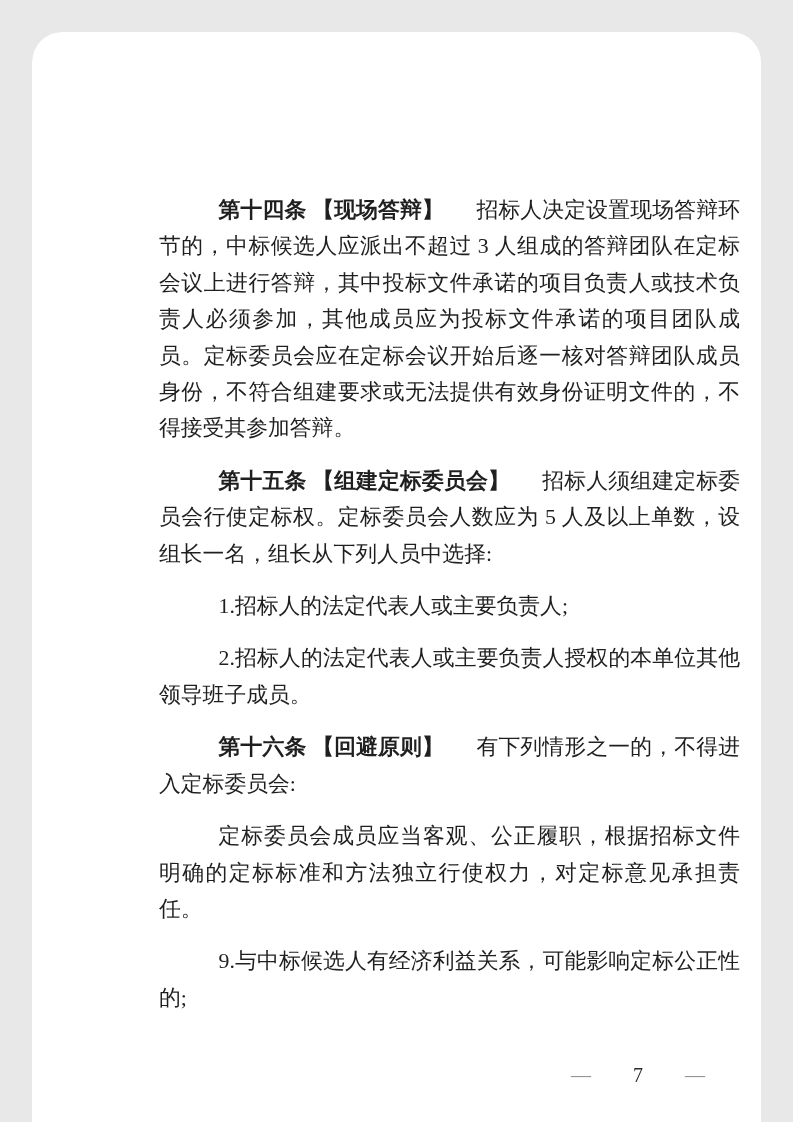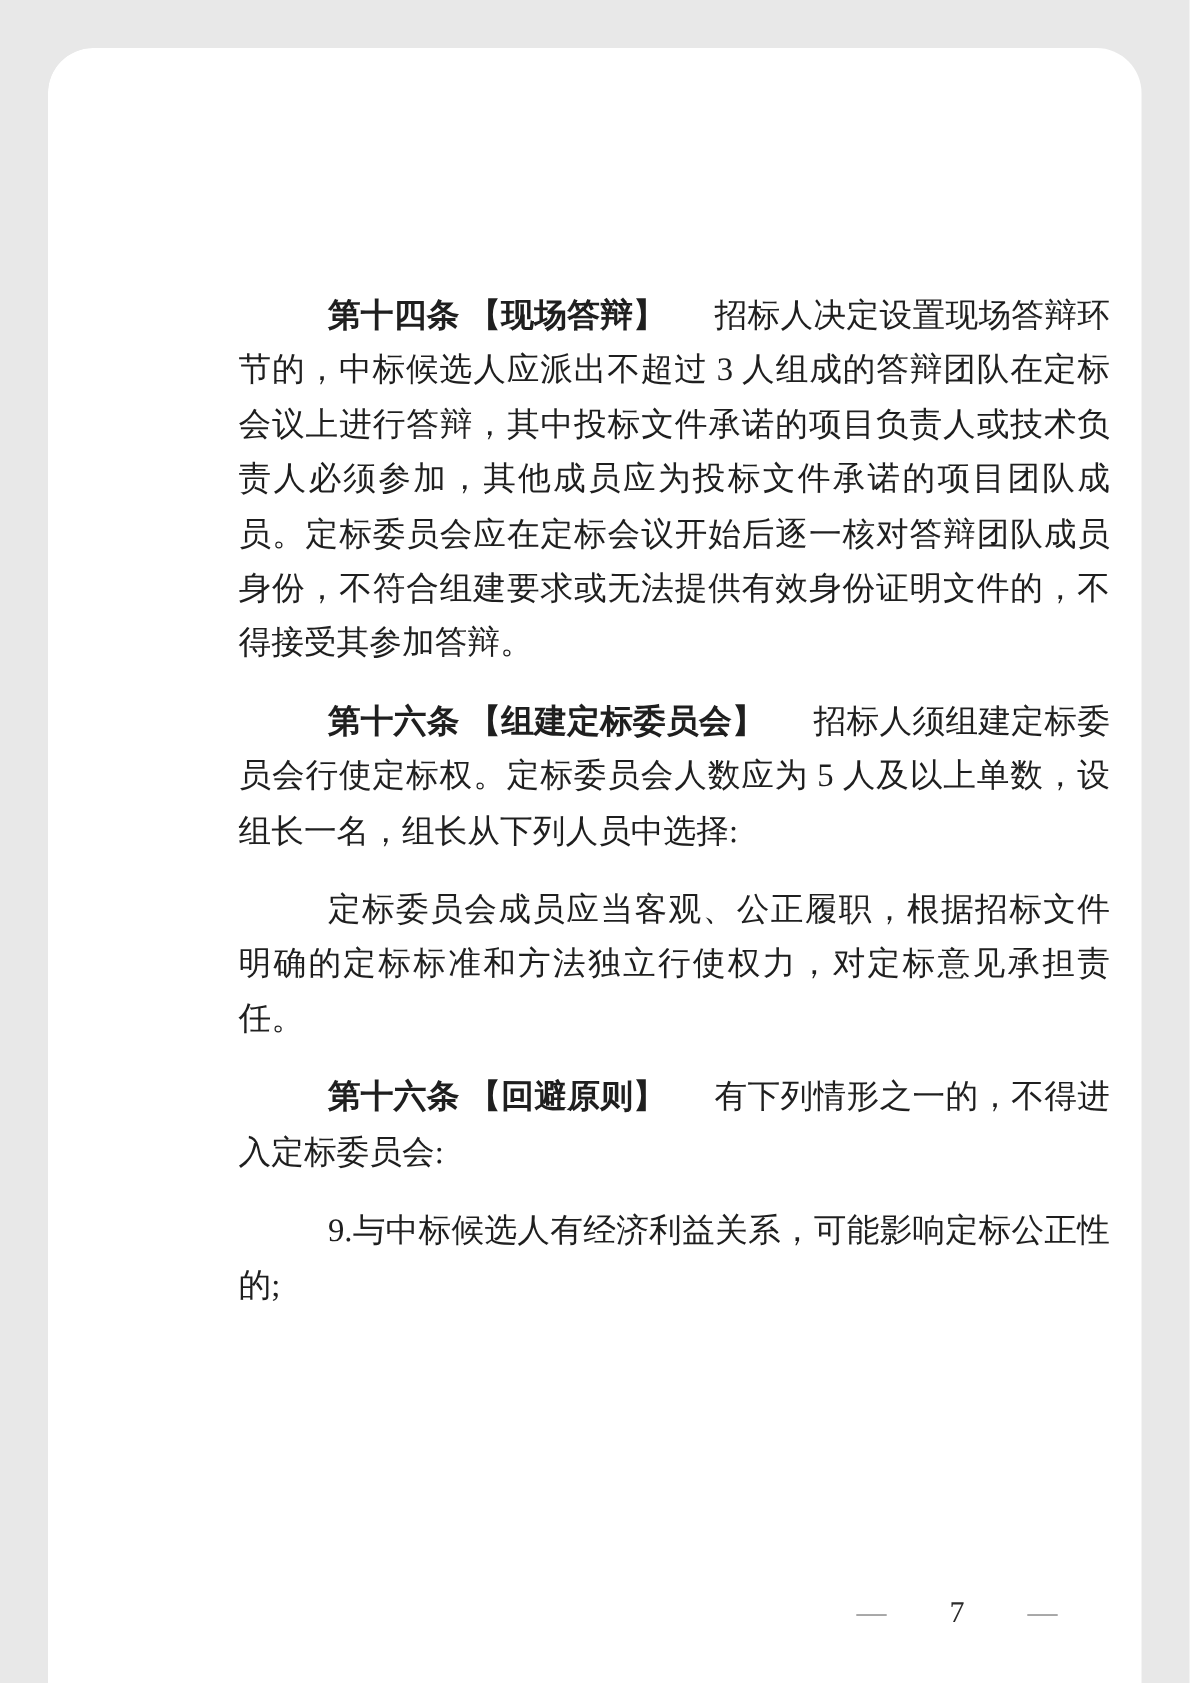--- a/index.html
+++ b/index.html
@@ -54,32 +54,38 @@
 <div class="page">
 
   <div class="content">
 
     <p class="para">
       <span class="article-title">第十四条 【现场答辩】</span><span>招标人决定设置现场答辩环节的，中标候选人应派出不超过 3 人组成的答辩团队在定标会议上进行答辩，其中投标文件承诺的项目负责人或技术负责人必须参加，其他成员应为投标文件承诺的项目团队成员。定标委员会应在定标会议开始后逐一核对答辩团队成员身份，不符合组建要求或无法提供有效身份证明文件的，不得接受其参加答辩。</span>
     </p>
 
 
     <p class="para">
-      <span class="article-title">第十六条 【组建定标委员会】</span><span>招标人须组建定标委员会行使定标权。定标委员会人数应为 5 人及以上单数，设组长一名，组长从下列人员中选择:</span>
+      <span class="article-title">第十五条 【组建定标委员会】</span><span>招标人须组建定标委员会行使定标权。定标委员会人数应为 5 人及以上单数，设组长一名，组长从下列人员中选择:</span>
+    </p>
+
+    <p class="para">
+      <span>1.招标人的法定代表人或主要负责人;</span>
+    </p>
+
+    <p class="para">
+      <span>2.招标人的法定代表人或主要负责人授权的本单位其他领导班子成员。</span>
     </p>
 
 
-
+    <p class="para">
+      <span class="article-title">第十六条 【回避原则】</span><span>有下列情形之一的，不得进入定标委员会:</span>
+    </p>
 
     <p class="para">
       <span>定标委员会成员应当客观、公正履职，根据招标文件明确的定标标准和方法独立行使权力，对定标意见承担责任。</span>
-    </p>
-
-    <p class="para">
-      <span class="article-title">第十六条 【回避原则】</span><span>有下列情形之一的，不得进入定标委员会:</span>
     </p>
 
 
     <p class="para">
       <span>9.与中标候选人有经济利益关系，可能影响定标公正性的;</span>
     </p>
 
   </div>
 
   <div class="footer">

